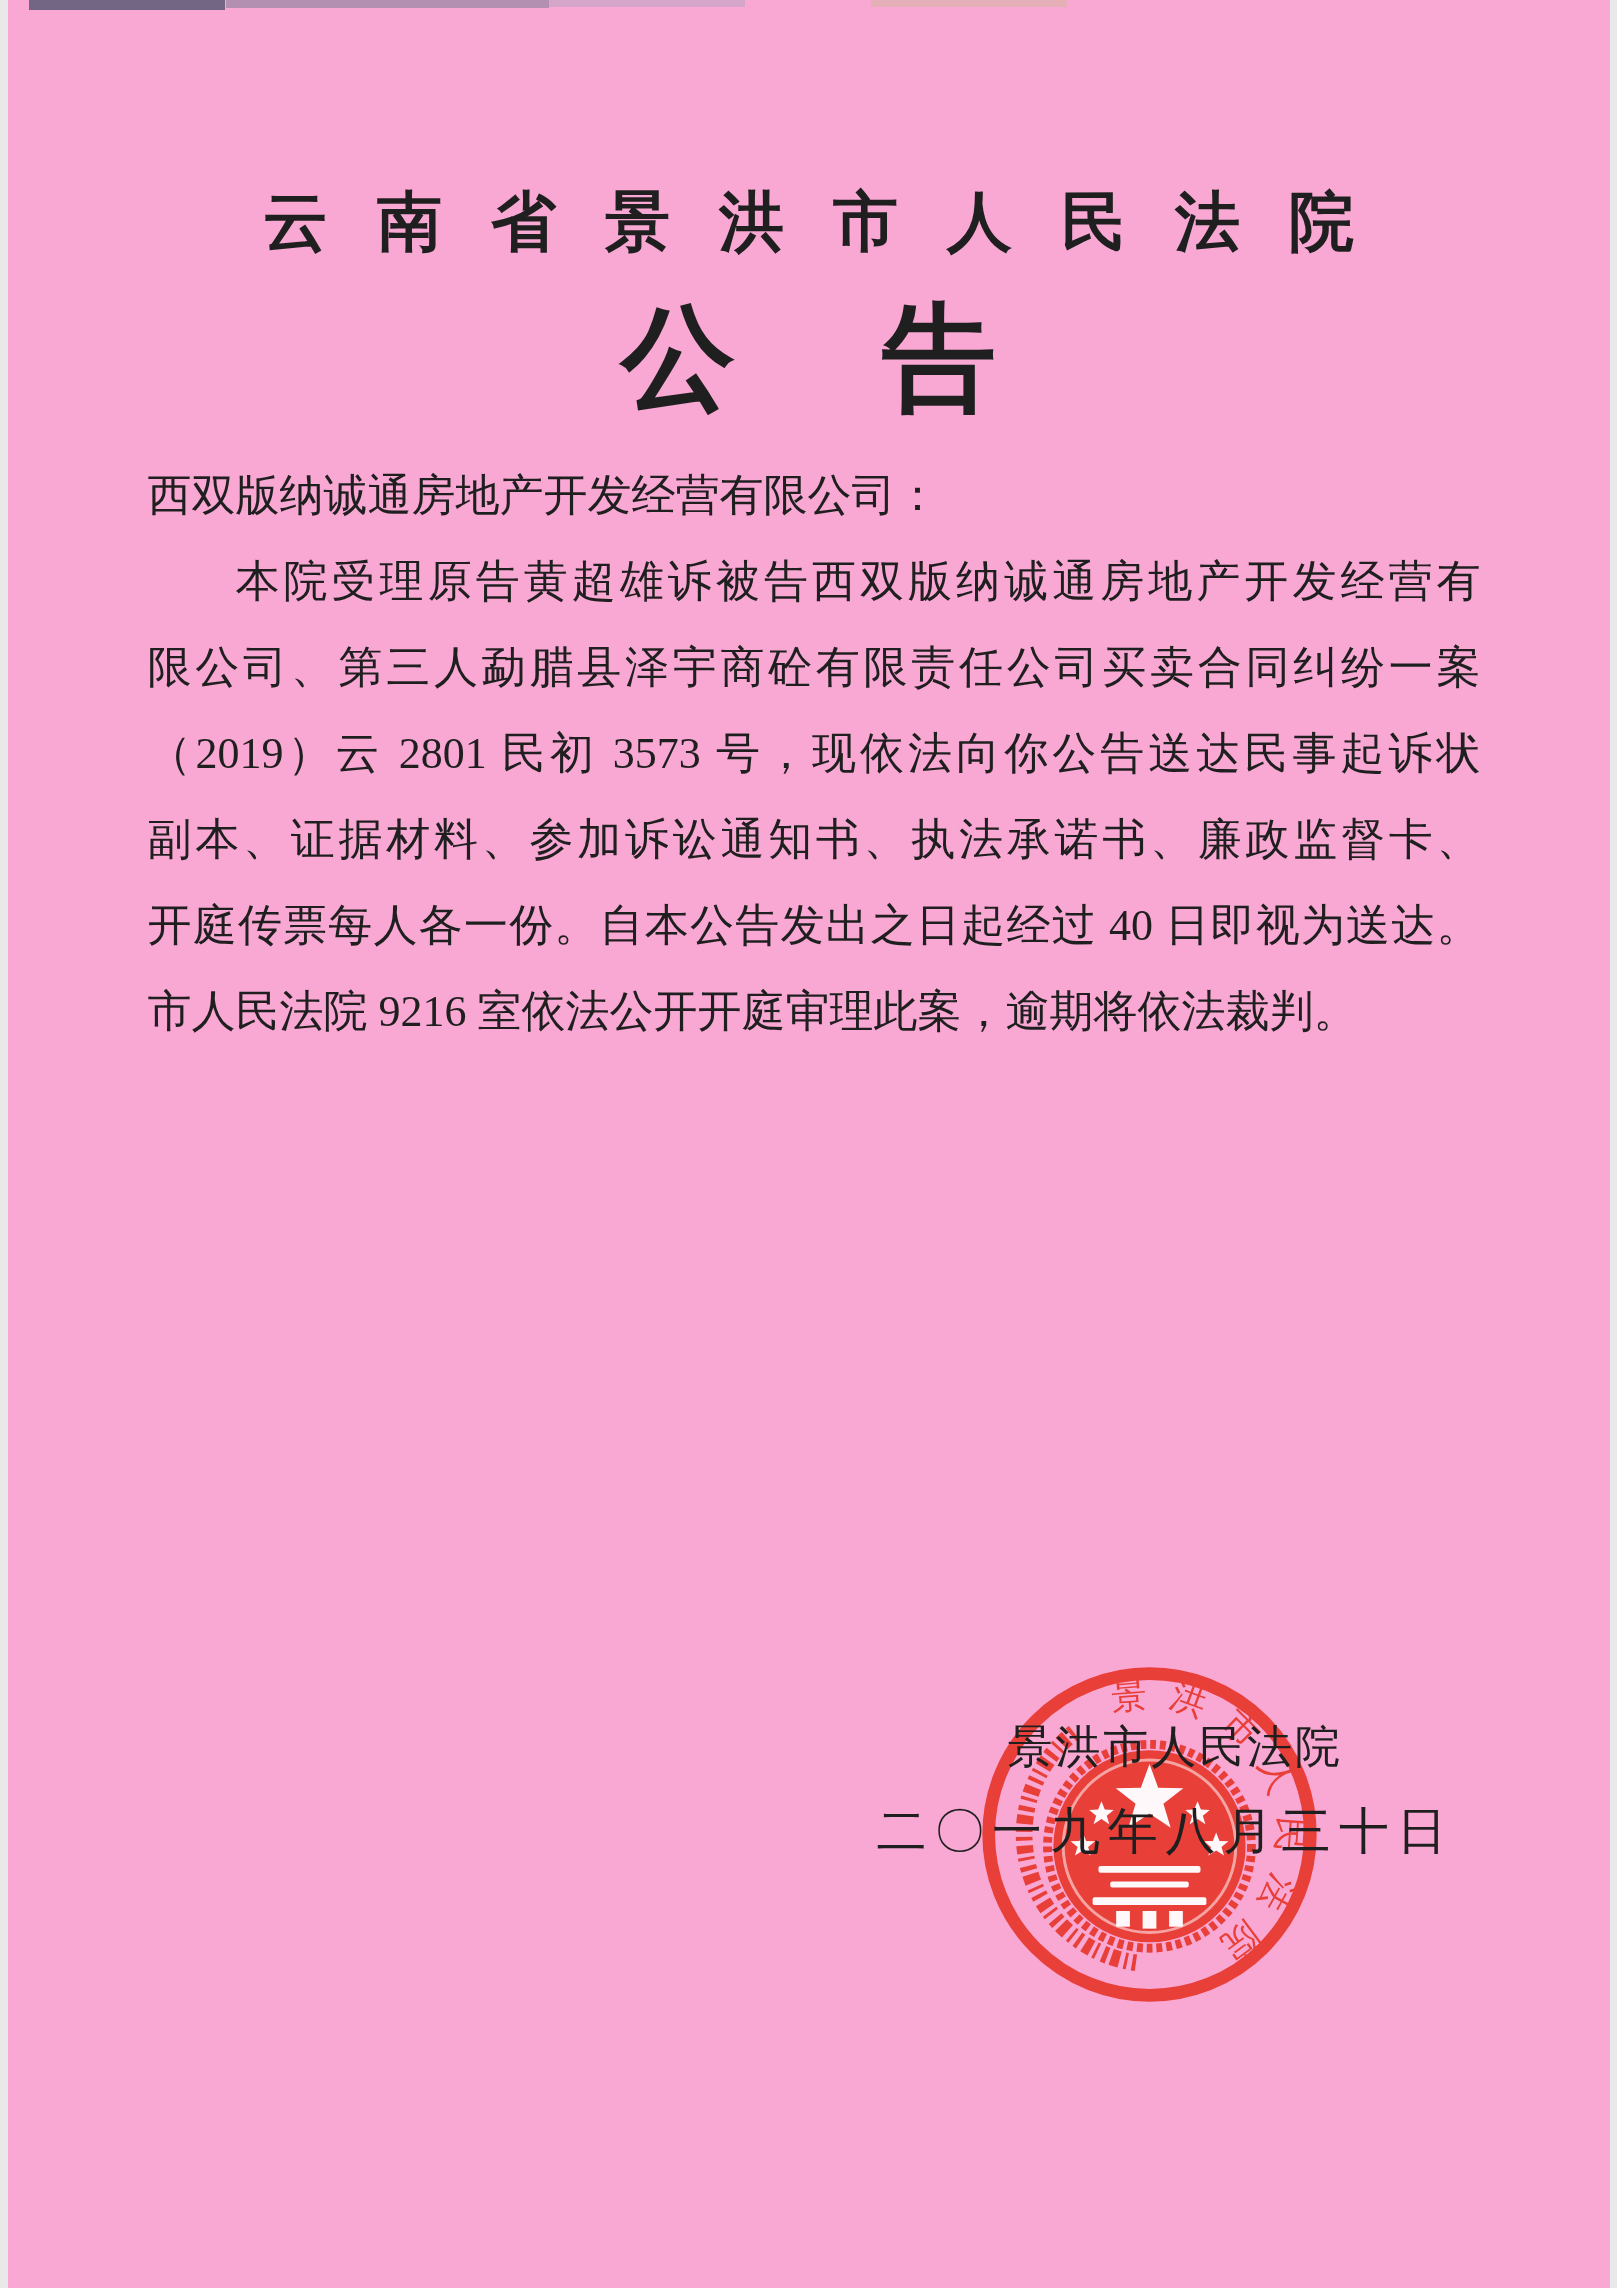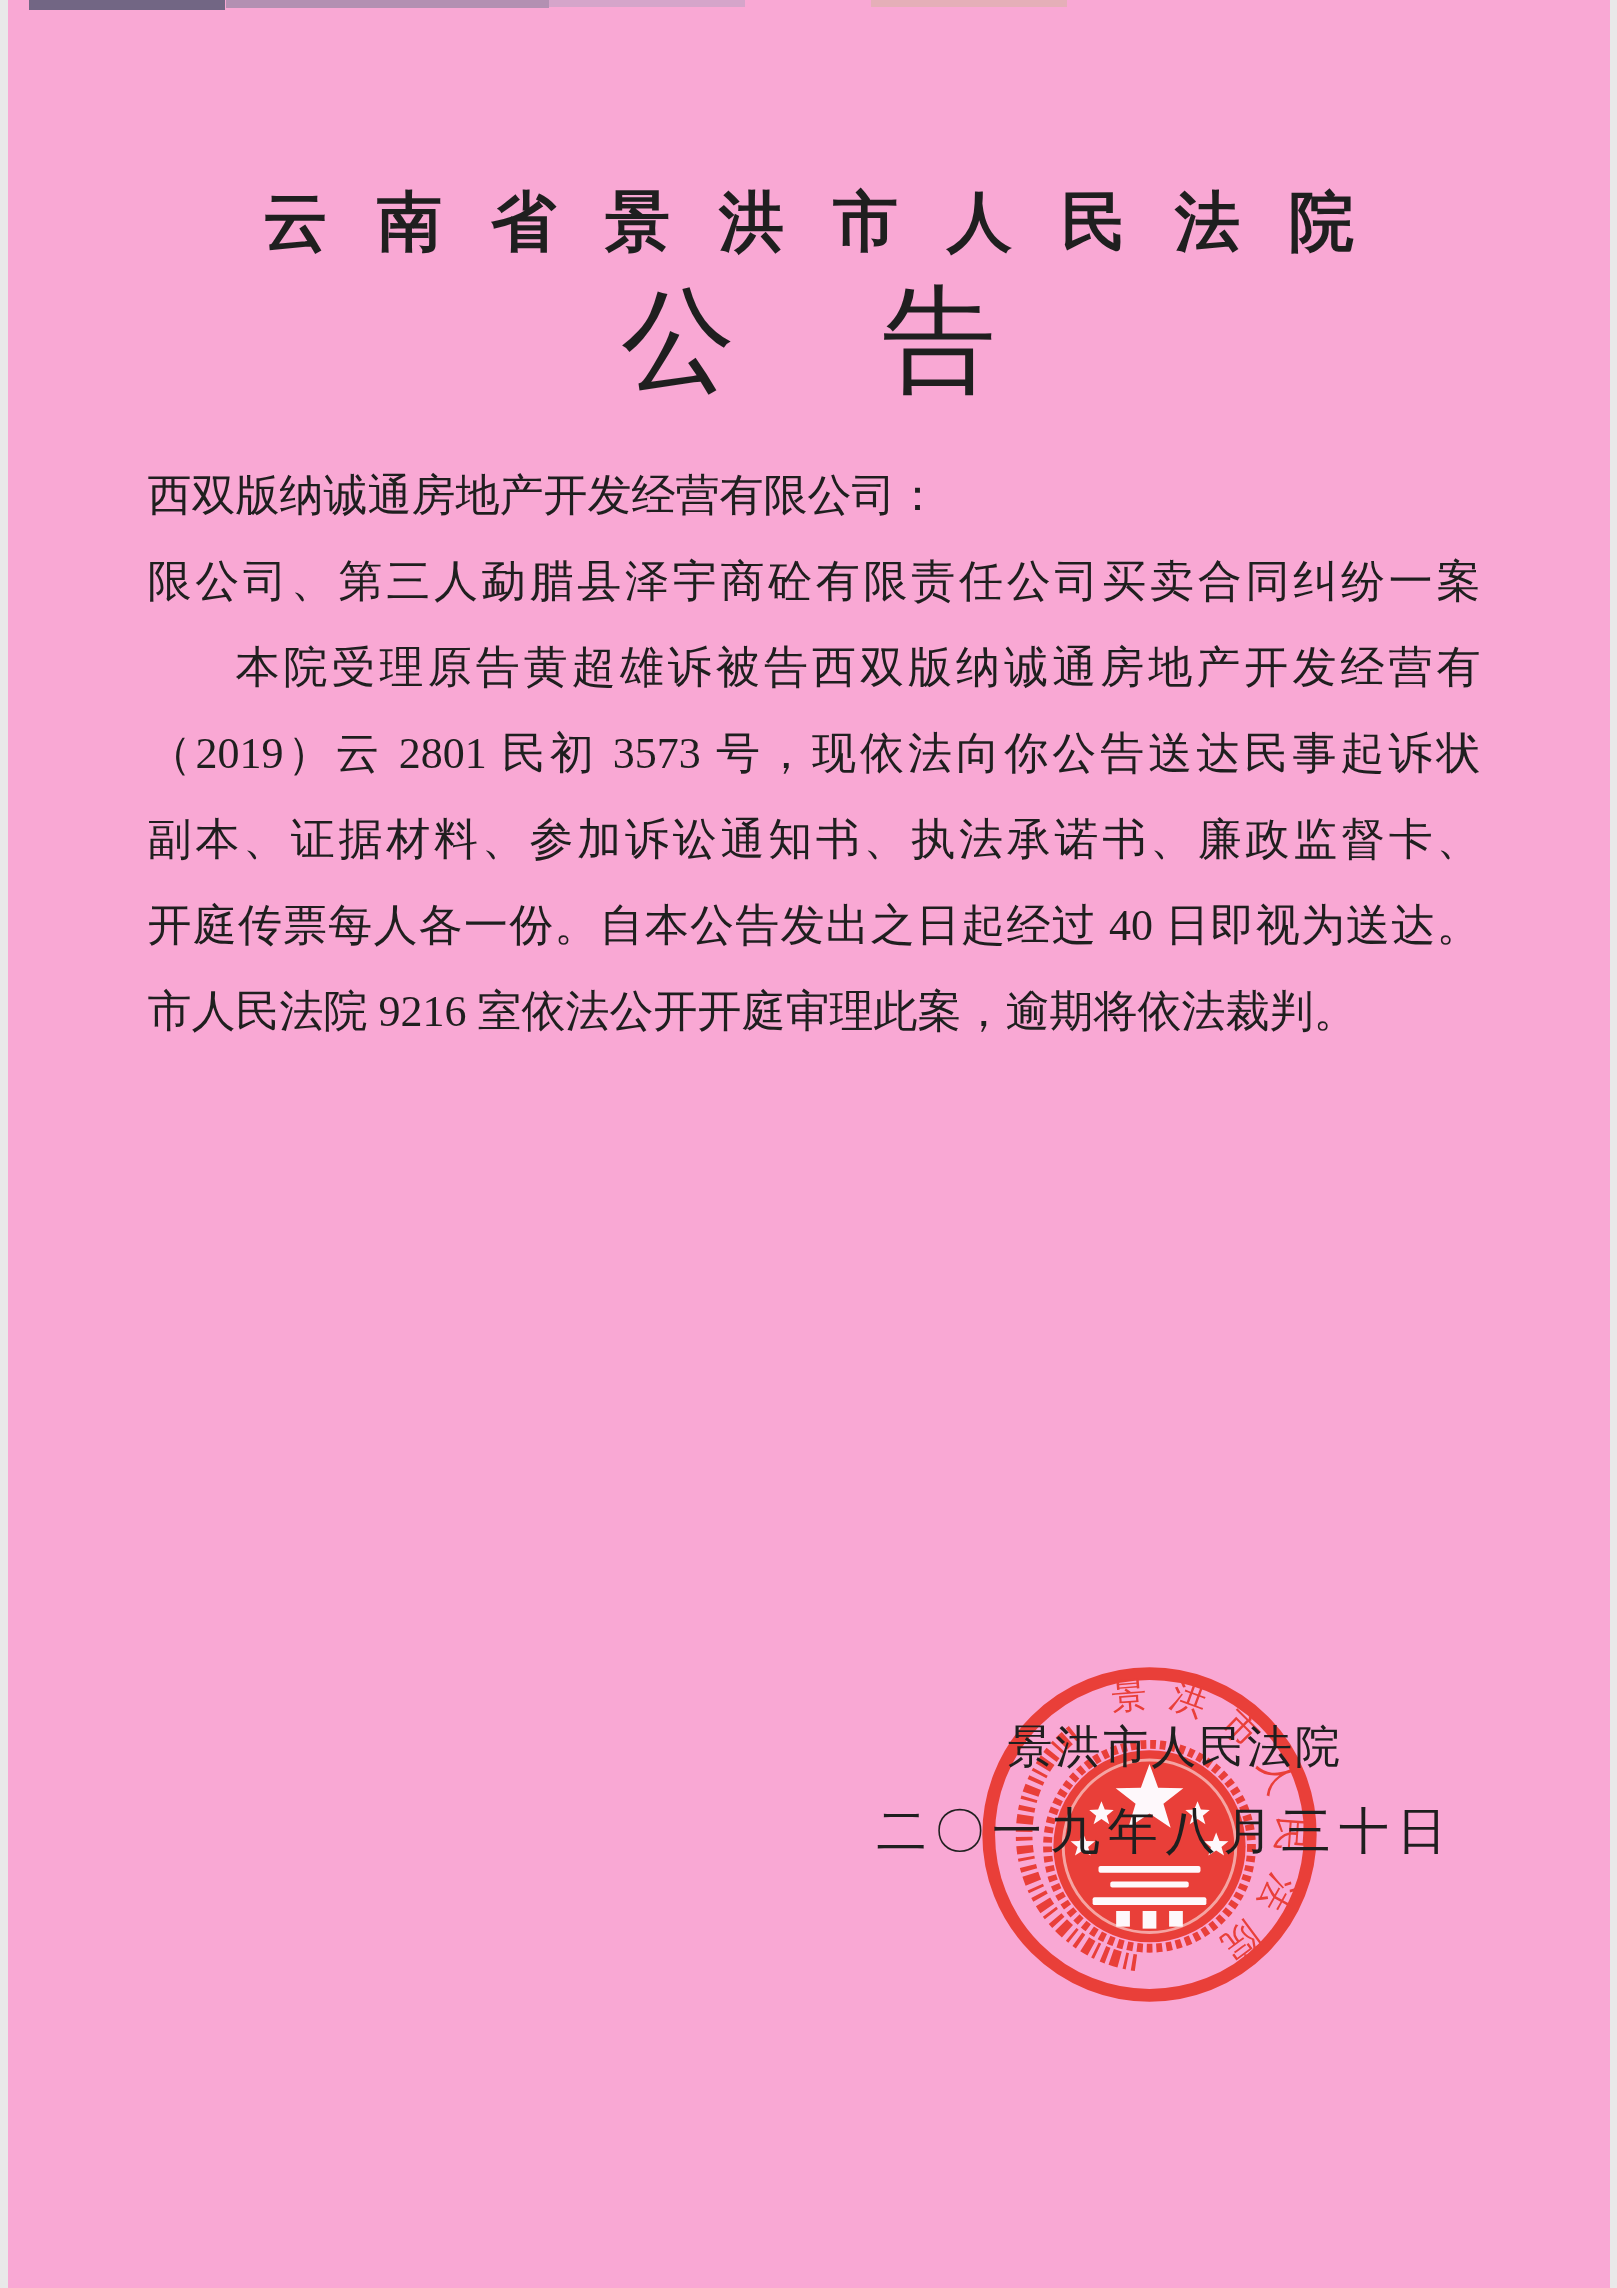--- a/index.html
+++ b/index.html
@@ -27,24 +27,24 @@
     top: 178px; left: 0; right: 0;
     text-align: center;
     font-size: 65px;
     font-weight: bold;
     white-space: nowrap;
   }
   .court-title .sp { letter-spacing: 49px; margin-right: -49px; }
 
   .doc-title {
     position: absolute;
-    top: 264px; left: 0; right: 0;
+    top: 282px; left: 0; right: 0;
     text-align: center;
     font-size: 114px;
-    font-weight: normal;
+    font-weight: bold;
     white-space: nowrap;
   }
   .doc-title .sp { letter-spacing: 147px; margin-right: -147px; }
 
   .body-block {
     position: absolute;
     top: 453px; left: 140px;
     width: 1333px;
     font-size: 44px;
     line-height: 86px;
@@ -96,22 +96,22 @@
   <div class="court-title">
     <span class="sp">云南省景洪市人民法院</span>
   </div>
 
   <div class="doc-title">
     <span class="sp">公告</span>
   </div>
 
   <div class="body-block">
     <div class="bline natural">西双版纳诚通房地产开发经营有限公司：</div>
+    <div class="bline indent">本院受理原告黄超雄诉被告西双版纳诚通房地产开发经营有</div>
     <div class="bline">限公司、第三人勐腊县泽宇商砼有限责任公司买卖合同纠纷一案</div>
-    <div class="bline indent">本院受理原告黄超雄诉被告西双版纳诚通房地产开发经营有</div>
     <div class="bline">（2019）云 2801 民初 3573 号，现依法向你公告送达民事起诉状</div>
     <div class="bline">副本、证据材料、参加诉讼通知书、执法承诺书、廉政监督卡、</div>
     <div class="bline">开庭传票每人各一份。自本公告发出之日起经过 40 日即视为送达。</div>
     <div class="bline natural">市人民法院 9216 室依法公开开庭审理此案，逾期将依法裁判。</div>
   </div>
 
   <div class="signature">景洪市人民法院</div>
   <div class="docdate">二〇一九年八月三十日</div>
 
   <div class="seal-wrap">

